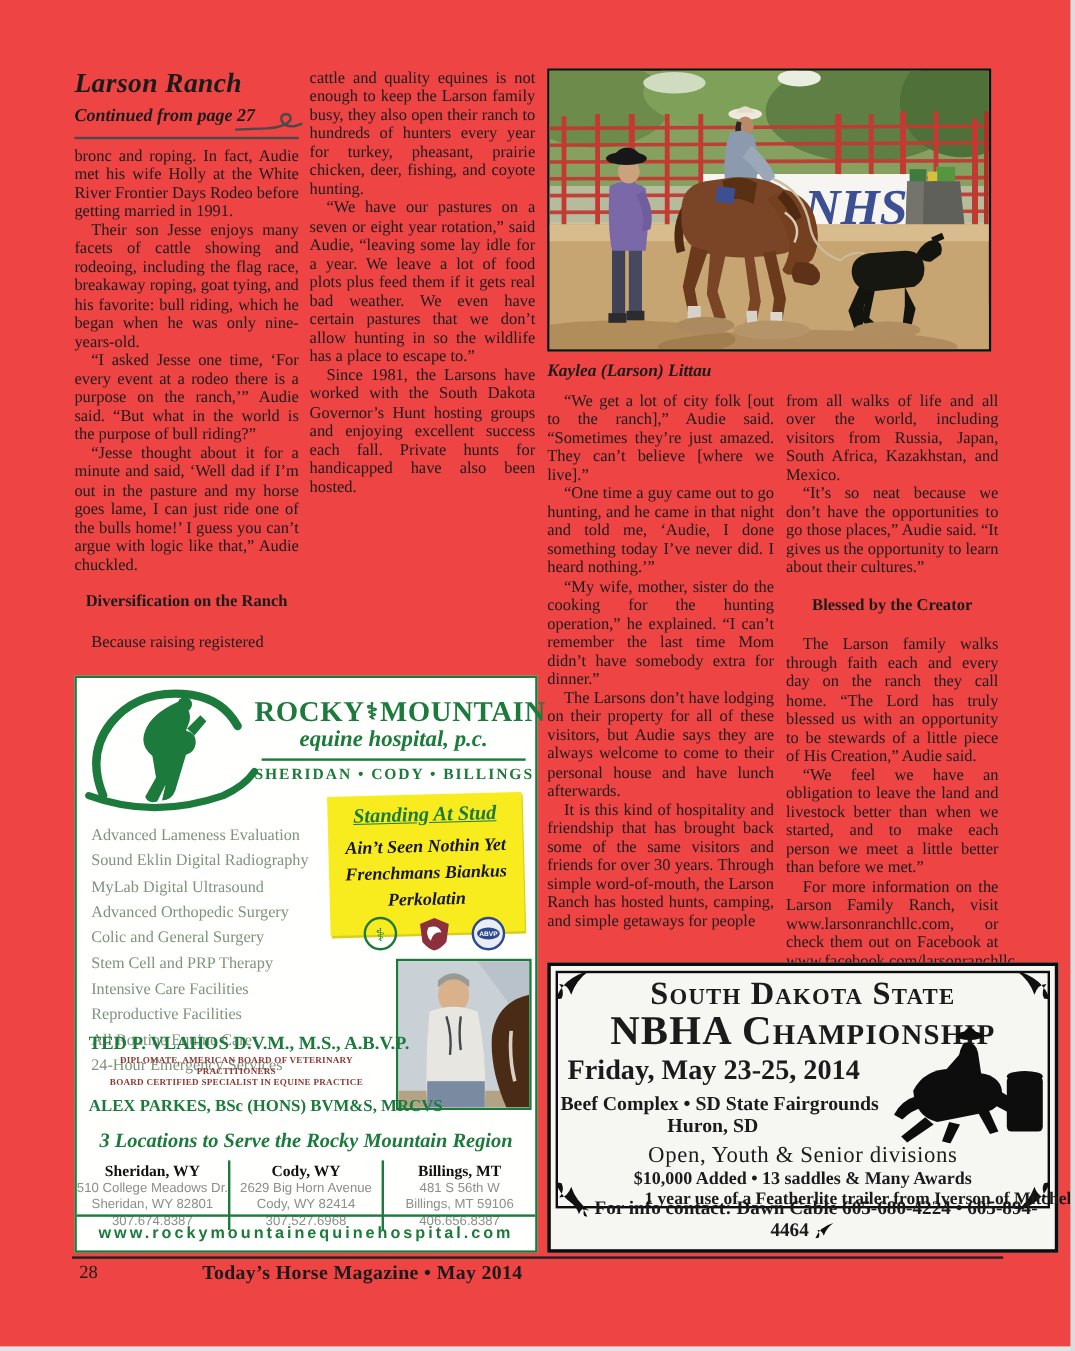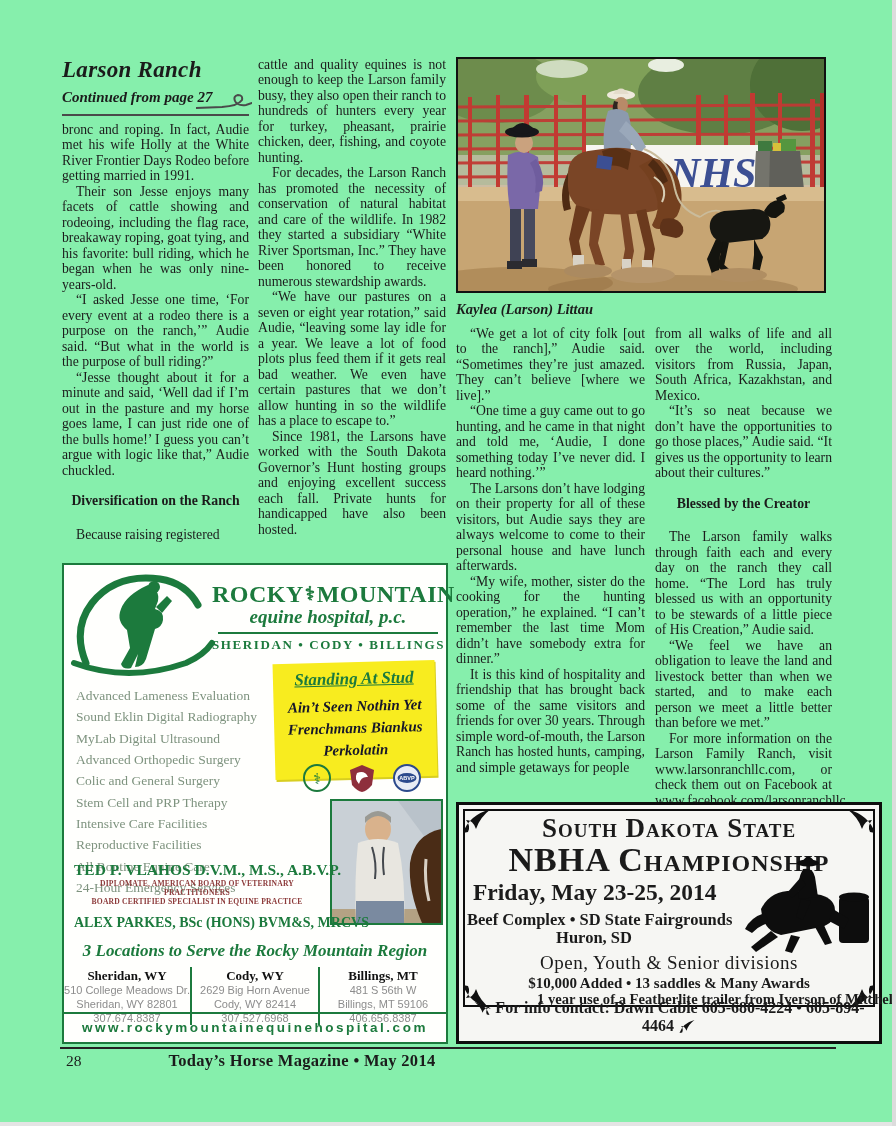--- a/index.html
+++ b/index.html
@@ -3,21 +3,21 @@
 <meta charset="utf-8">
 <style>
   :root{
     --green:#1c7a3d;
     --ink:#1b1b1b;
     --maroon:#8c3a3a;
     --svc:#7e937f;
   }
   html,body{margin:0;padding:0;background:#bfbfbf;}
   .page{
-    position:relative;width:896px;height:1126px;background:#86efac;
+    position:relative;width:896px;height:1126px;background:#ef4444;
     font-family:"Liberation Serif",serif;color:var(--ink);overflow:hidden;
     margin:0 auto;
   }
   .page::after{content:"";position:absolute;right:0;top:0;width:4px;height:100%;background:#dcdcdc;}
   .page::before{content:"";position:absolute;left:0;bottom:0;width:100%;height:4px;background:#e4e4e4;}
 
   
   .art-title{position:absolute;left:62px;top:57px;font-size:23px;font-weight:bold;font-style:italic;letter-spacing:.3px;}
   .art-cont{position:absolute;left:62px;top:89px;font-size:15px;font-style:italic;font-weight:bold;}
   .cont-rule{position:absolute;left:62px;top:114px;width:187px;border-top:2px solid #4a4a4a;}
@@ -108,21 +108,20 @@
     <p class="noindent">bronc and roping. In fact, Audie met his wife Holly at the White River Frontier Days Rodeo before getting married in 1991.</p>
     <p>Their son Jesse enjoys many facets of cattle showing and rodeoing, including the flag race, breakaway roping, goat tying, and his favorite: bull riding, which he began when he was only nine-years-old.</p>
     <p>“I asked Jesse one time, ‘For every event at a rodeo there is a purpose on the ranch,’” Audie said. “But what in the world is the purpose of bull riding?”</p>
     <p>“Jesse thought about it for a minute and said, ‘Well dad if I’m out in the pasture and my horse goes lame, I can just ride one of the bulls home!’ I guess you can’t argue with logic like that,” Audie chuckled.</p>
     <div class="subhead">Diversification on the Ranch</div>
     <p>Because raising registered</p>
   </div>
 
   <div class="col col2">
     <p class="noindent">cattle and quality equines is not enough to keep the Larson family busy, they also open their ranch to hundreds of hunters every year for turkey, pheasant, prairie chicken, deer, fishing, and coyote hunting.</p>
-    <p>For decades, the Larson Ranch has promoted the necessity of conservation of natural habitat and care of the wildlife. In 1982 they started a subsidiary “White River Sportsman, Inc.” They have been honored to receive numerous stewardship awards.</p>
     <p>“We have our pastures on a seven or eight year rotation,” said Audie, “leaving some lay idle for a year. We leave a lot of food plots plus feed them if it gets real bad weather. We even have certain pastures that we don’t allow hunting in so the wildlife has a place to escape to.”</p>
     <p>Since 1981, the Larsons have worked with the South Dakota Governor’s Hunt hosting groups and enjoying excellent success each fall. Private hunts for handicapped have also been hosted.</p>
   </div>
 
   <div class="photo">
     <svg width="366" height="232" viewBox="0 0 366 232">
 
       <rect width="366" height="126" fill="#86a060"></rect>
       <ellipse cx="38" cy="28" rx="62" ry="36" fill="#6d8c4c"></ellipse>
       <ellipse cx="150" cy="18" rx="72" ry="30" fill="#7fa058"></ellipse>
@@ -223,22 +222,22 @@
         <path d="M268 183 L263 207 L270 213" stroke="#14140f" stroke-width="6" fill="none"></path>
         <ellipse cx="281" cy="216" rx="28" ry="7" fill="#b08e62"></ellipse>
       </g>
     </svg>
   </div>
   <div class="caption">Kaylea (Larson) Littau</div>
 
   <div class="col col3">
     <p>“We get a lot of city folk [out to the ranch],” Audie said. “Sometimes they’re just amazed. They can’t believe [where we live].”</p>
     <p>“One time a guy came out to go hunting, and he came in that night and told me, ‘Audie, I done something today I’ve never did. I heard nothing.’”</p>
+    <p>“My wife, mother, sister do the cooking for the hunting operation,” he explained. “I can’t remember the last time Mom didn’t have somebody extra for dinner.”</p>
     <p>The Larsons don’t have lodging on their property for all of these visitors, but Audie says they are always welcome to come to their personal house and have lunch afterwards.</p>
-    <p>“My wife, mother, sister do the cooking for the hunting operation,” he explained. “I can’t remember the last time Mom didn’t have somebody extra for dinner.”</p>
     <p>It is this kind of hospitality and friendship that has brought back some of the same visitors and friends for over 30 years. Through simple word-of-mouth, the Larson Ranch has hosted hunts, camping, and simple getaways for people</p>
   </div>
 
   <div class="col col4">
     <p class="noindent">from all walks of life and all over the world, including visitors from Russia, Japan, South Africa, Kazakhstan, and Mexico.</p>
     <p>“It’s so neat because we don’t have the opportunities to go those places,” Audie said. “It gives us the opportunity to learn about their cultures.”</p>
     <div class="subhead">Blessed by the Creator</div>
     <p>The Larson family walks through faith each and every day on the ranch they call home. “The Lord has truly blessed us with an opportunity to be stewards of a little piece of His Creation,” Audie said.</p>
     <p>“We feel we have an obligation to leave the land and livestock better than when we started, and to make each person we meet a little better than before we met.”</p>
     <p>For more information on the Larson Family Ranch, visit www.larsonranchllc.com, or check them out on Facebook at www.facebook.com/larsonranchllc.</p>

